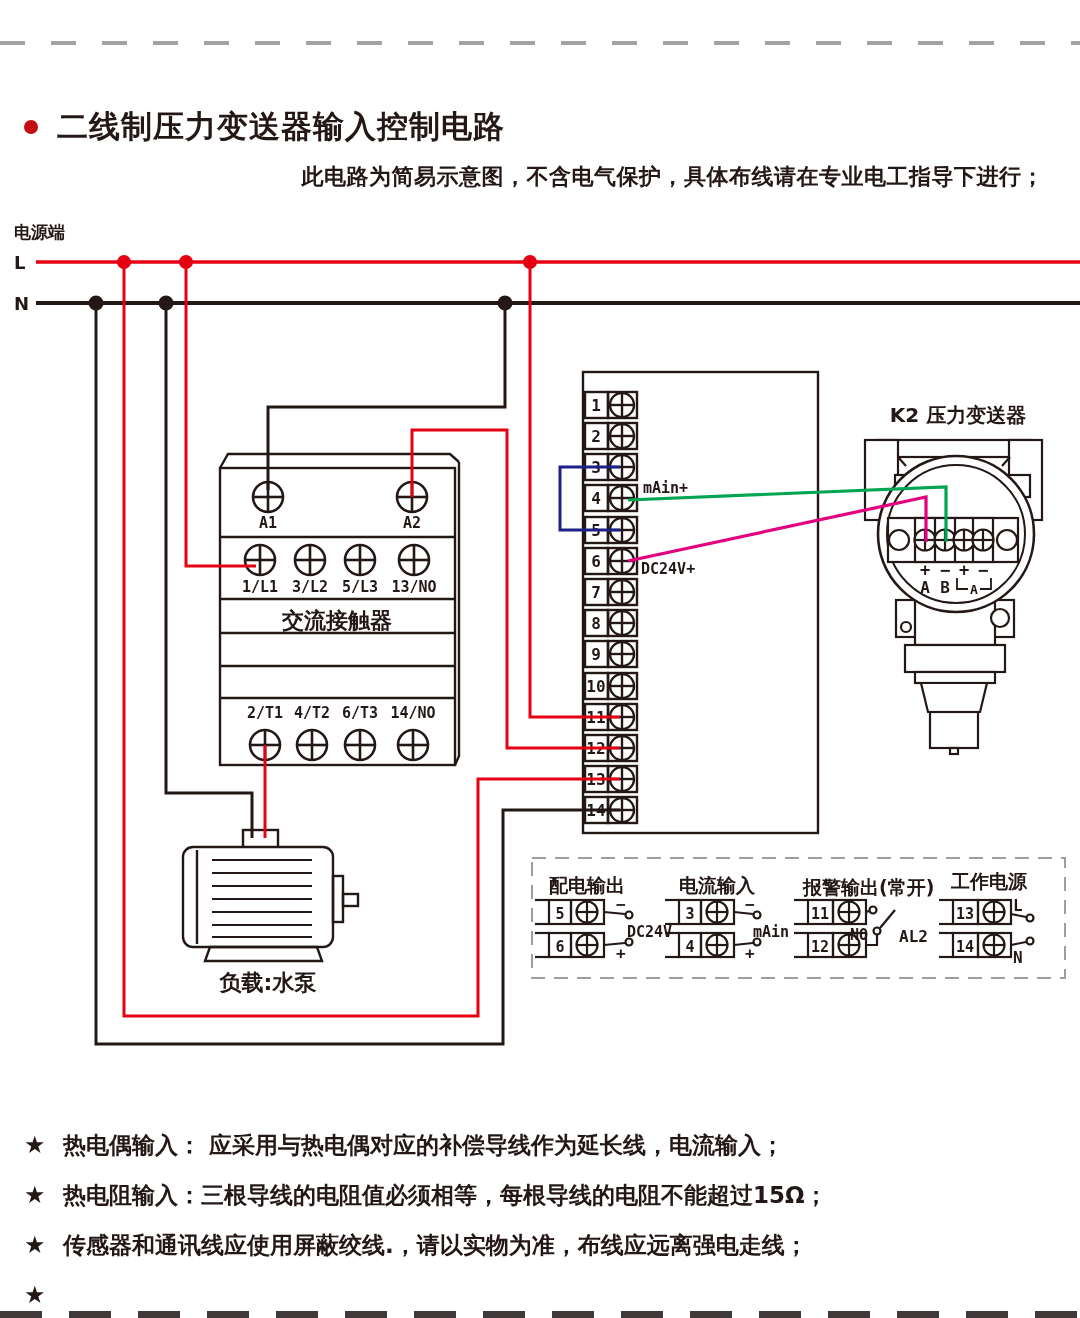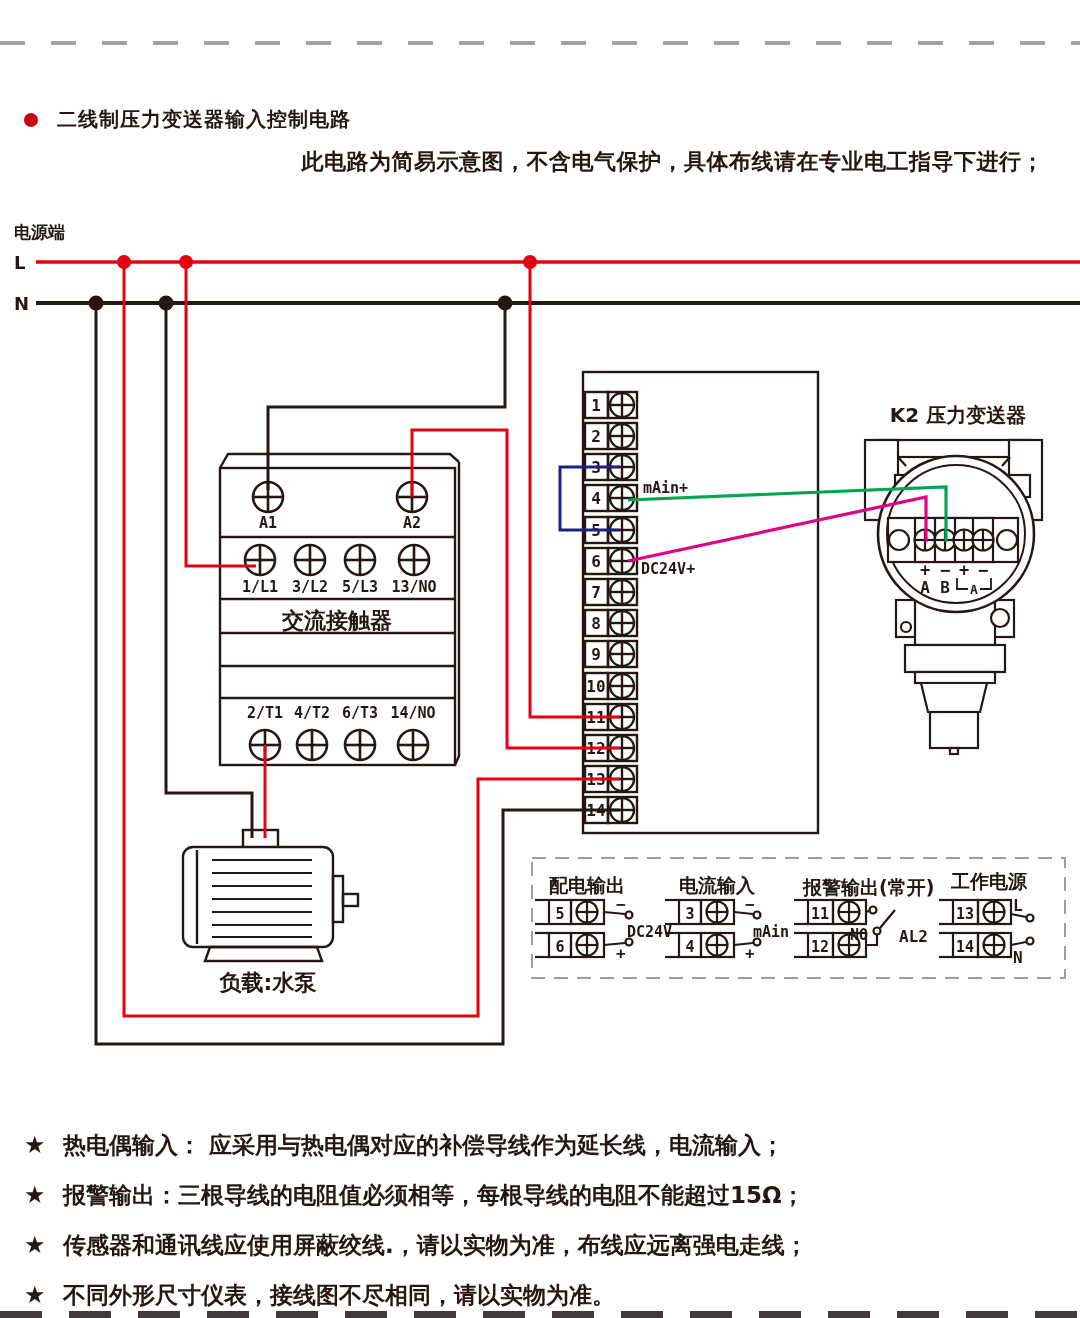--- a/index.html
+++ b/index.html
@@ -11,21 +11,21 @@
     position:absolute;left:0;top:41px;width:1080px;height:4px;
     background:repeating-linear-gradient(90deg,#a3a3a4 0 25px,transparent 25px 51px);
   }
   .dash-bottom{
     position:absolute;left:0;top:1311px;width:1080px;height:7px;
     background:repeating-linear-gradient(90deg,#403b3a 0 42px,transparent 42px 69px);
   }
   .header{position:absolute;left:24px;top:106px;width:1020px;}
   .title-row{display:flex;align-items:center;}
   .bullet{width:14px;height:14px;border-radius:50%;background:#c30d12;margin-right:19px;flex:0 0 auto;}
-  .title{font-size:20px;font-weight:bold;letter-spacing:1px;}
+  .title{font-size:31px;font-weight:bold;letter-spacing:1px;}
   .subtitle{font-size:22px;font-weight:bold;margin:14px 0 0 33px;letter-spacing:0.5px;text-align:right;}
   .diagram{position:absolute;left:0;top:210px;width:1080px;height:860px;}
   .notes{position:absolute;left:24px;top:1130px;width:1040px;}
   .note{display:flex;margin-bottom:19px;font-size:23px;font-weight:bold;line-height:31px;}
   .note .star{width:39px;flex:0 0 auto;font-size:24px;}
   text{fill:#231815;}
   .cjk{font-family:"DejaVu Sans",sans-serif;font-weight:600;}
   .mono{font-family:"DejaVu Sans Mono",monospace;font-weight:bold;}
 </style>
 </head>
@@ -376,25 +376,24 @@
   </g>
 </svg>
 
 <div class="notes">
   <div class="note">
     <span class="star">★</span>
     <span>热电偶输入： 应采用与热电偶对应的补偿导线作为延长线，电流输入；</span>
   </div>
   <div class="note">
     <span class="star">★</span>
-    <span>报警输出：三根导线的电阻值必须相等，每根导线的电阻不能超过15Ω；</span>
+    <span>热电阻输入：三根导线的电阻值必须相等，每根导线的电阻不能超过15Ω；</span>
   </div>
   <div class="note">
     <span class="star">★</span>
     <span>传感器和通讯线应使用屏蔽绞线.，请以实物为准，布线应远离强电走线；</span>
   </div>
   <div class="note">
     <span class="star">★</span>
-    <span>不同外形尺寸仪表，接线图不尽相同，请以实物为准。</span>
   </div>
 </div>
 
 <div class="dash-bottom"></div>
 
 </body></html>

